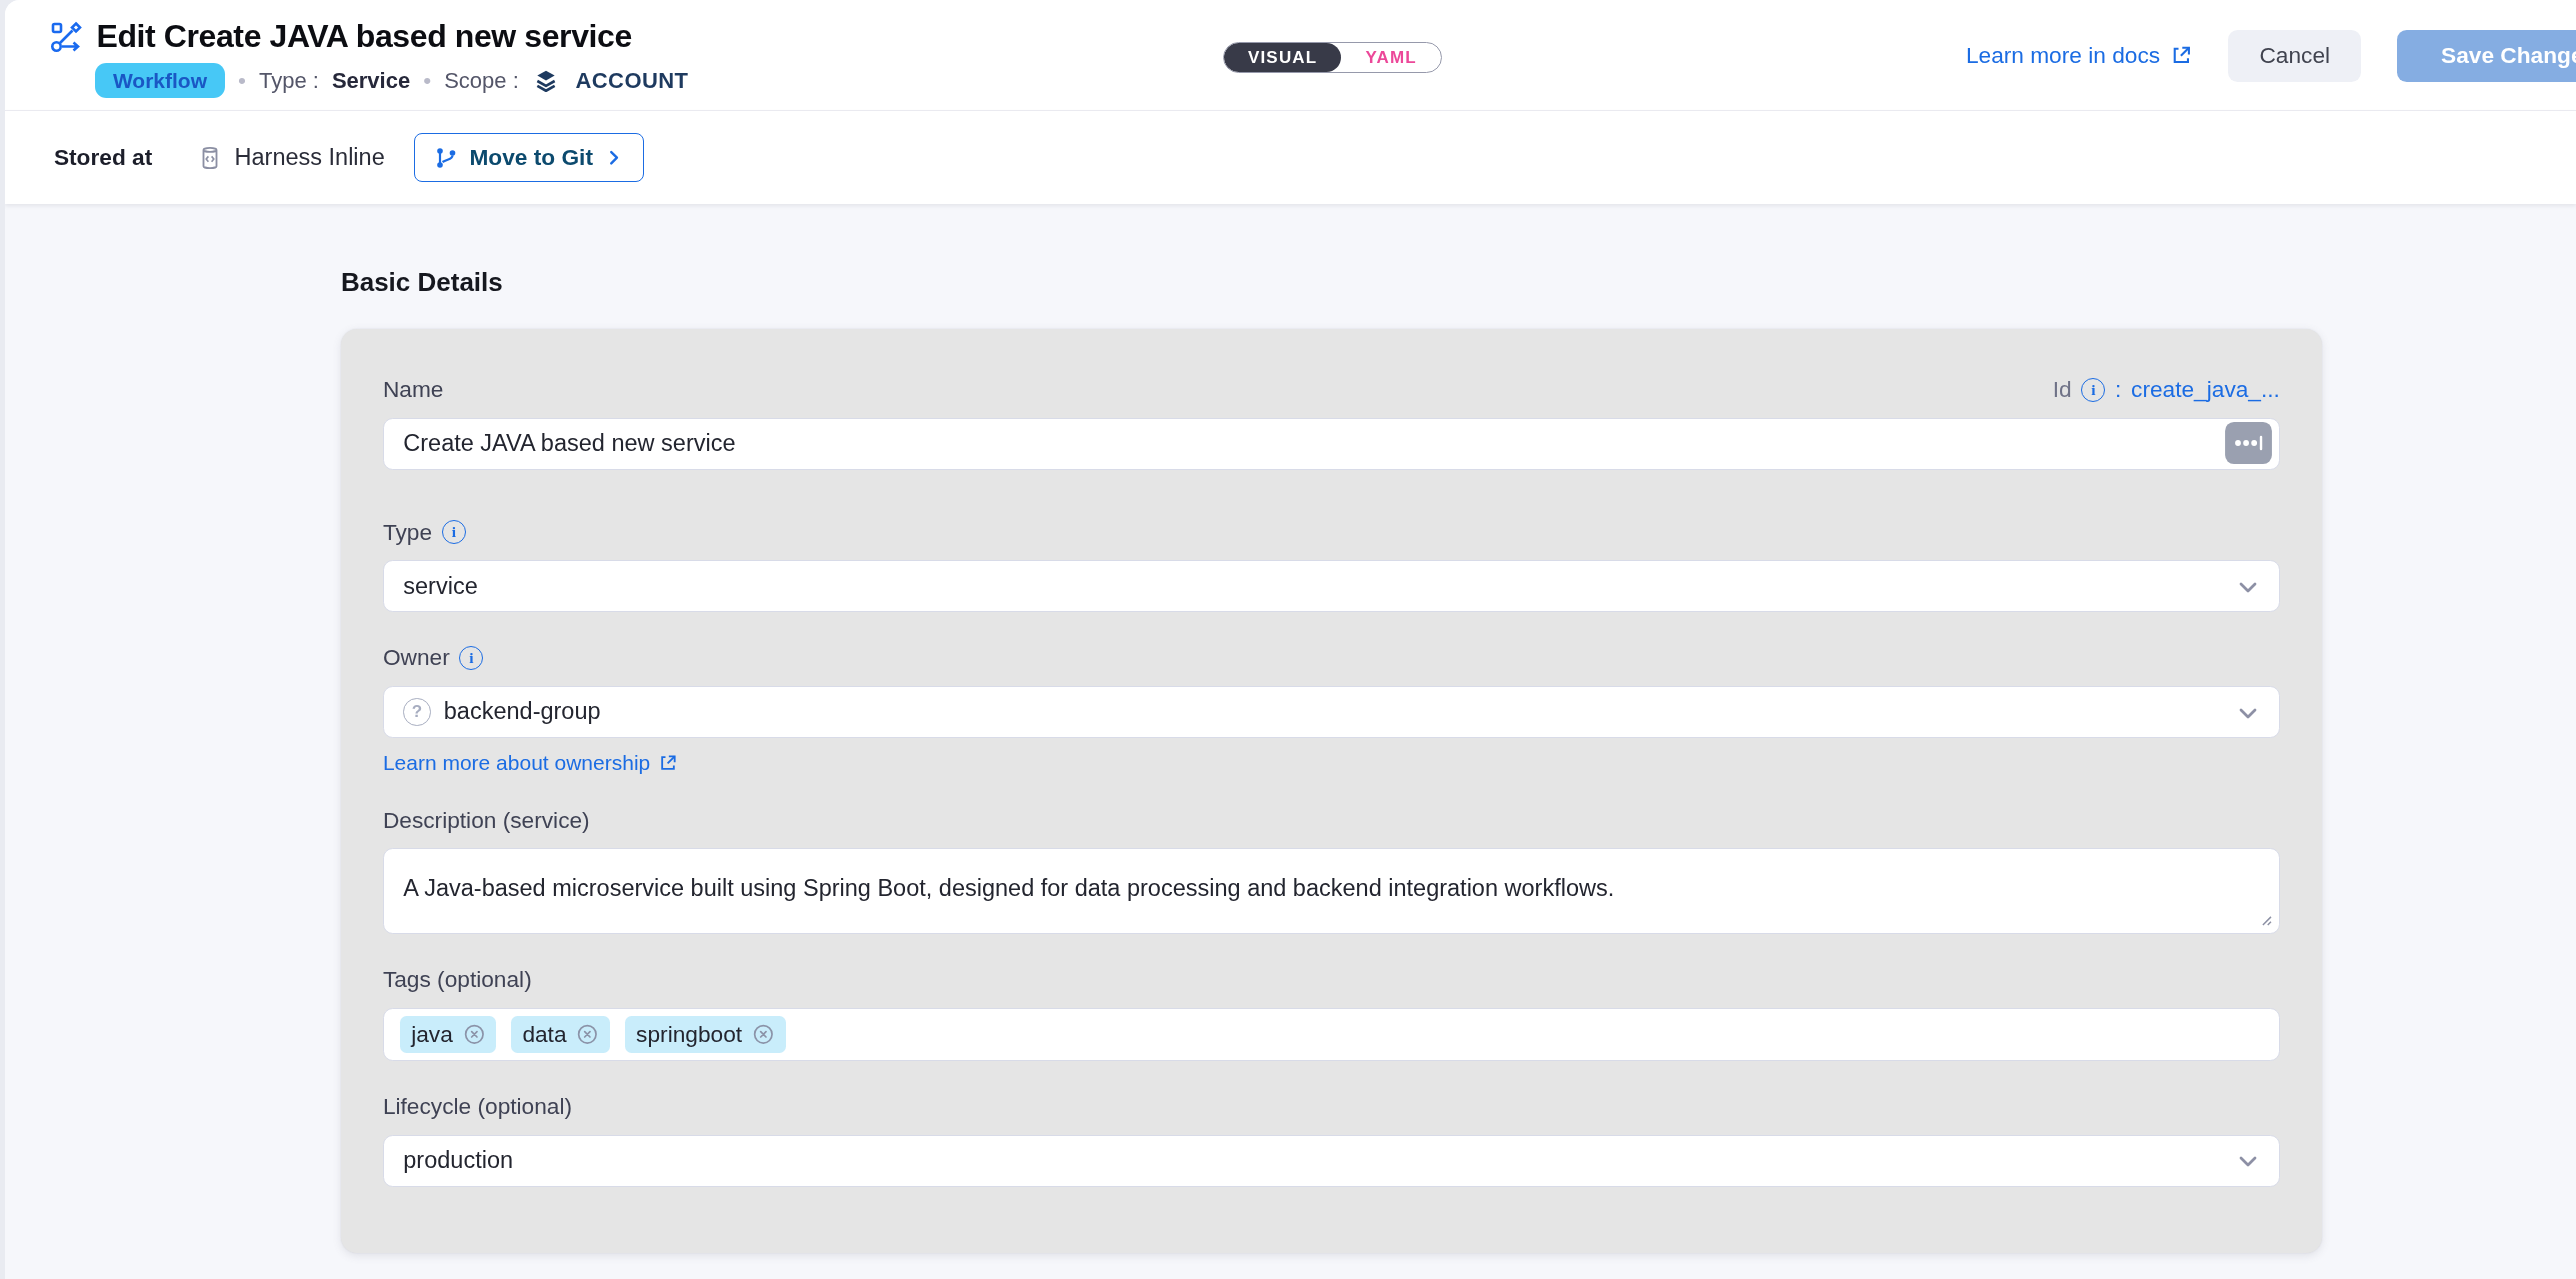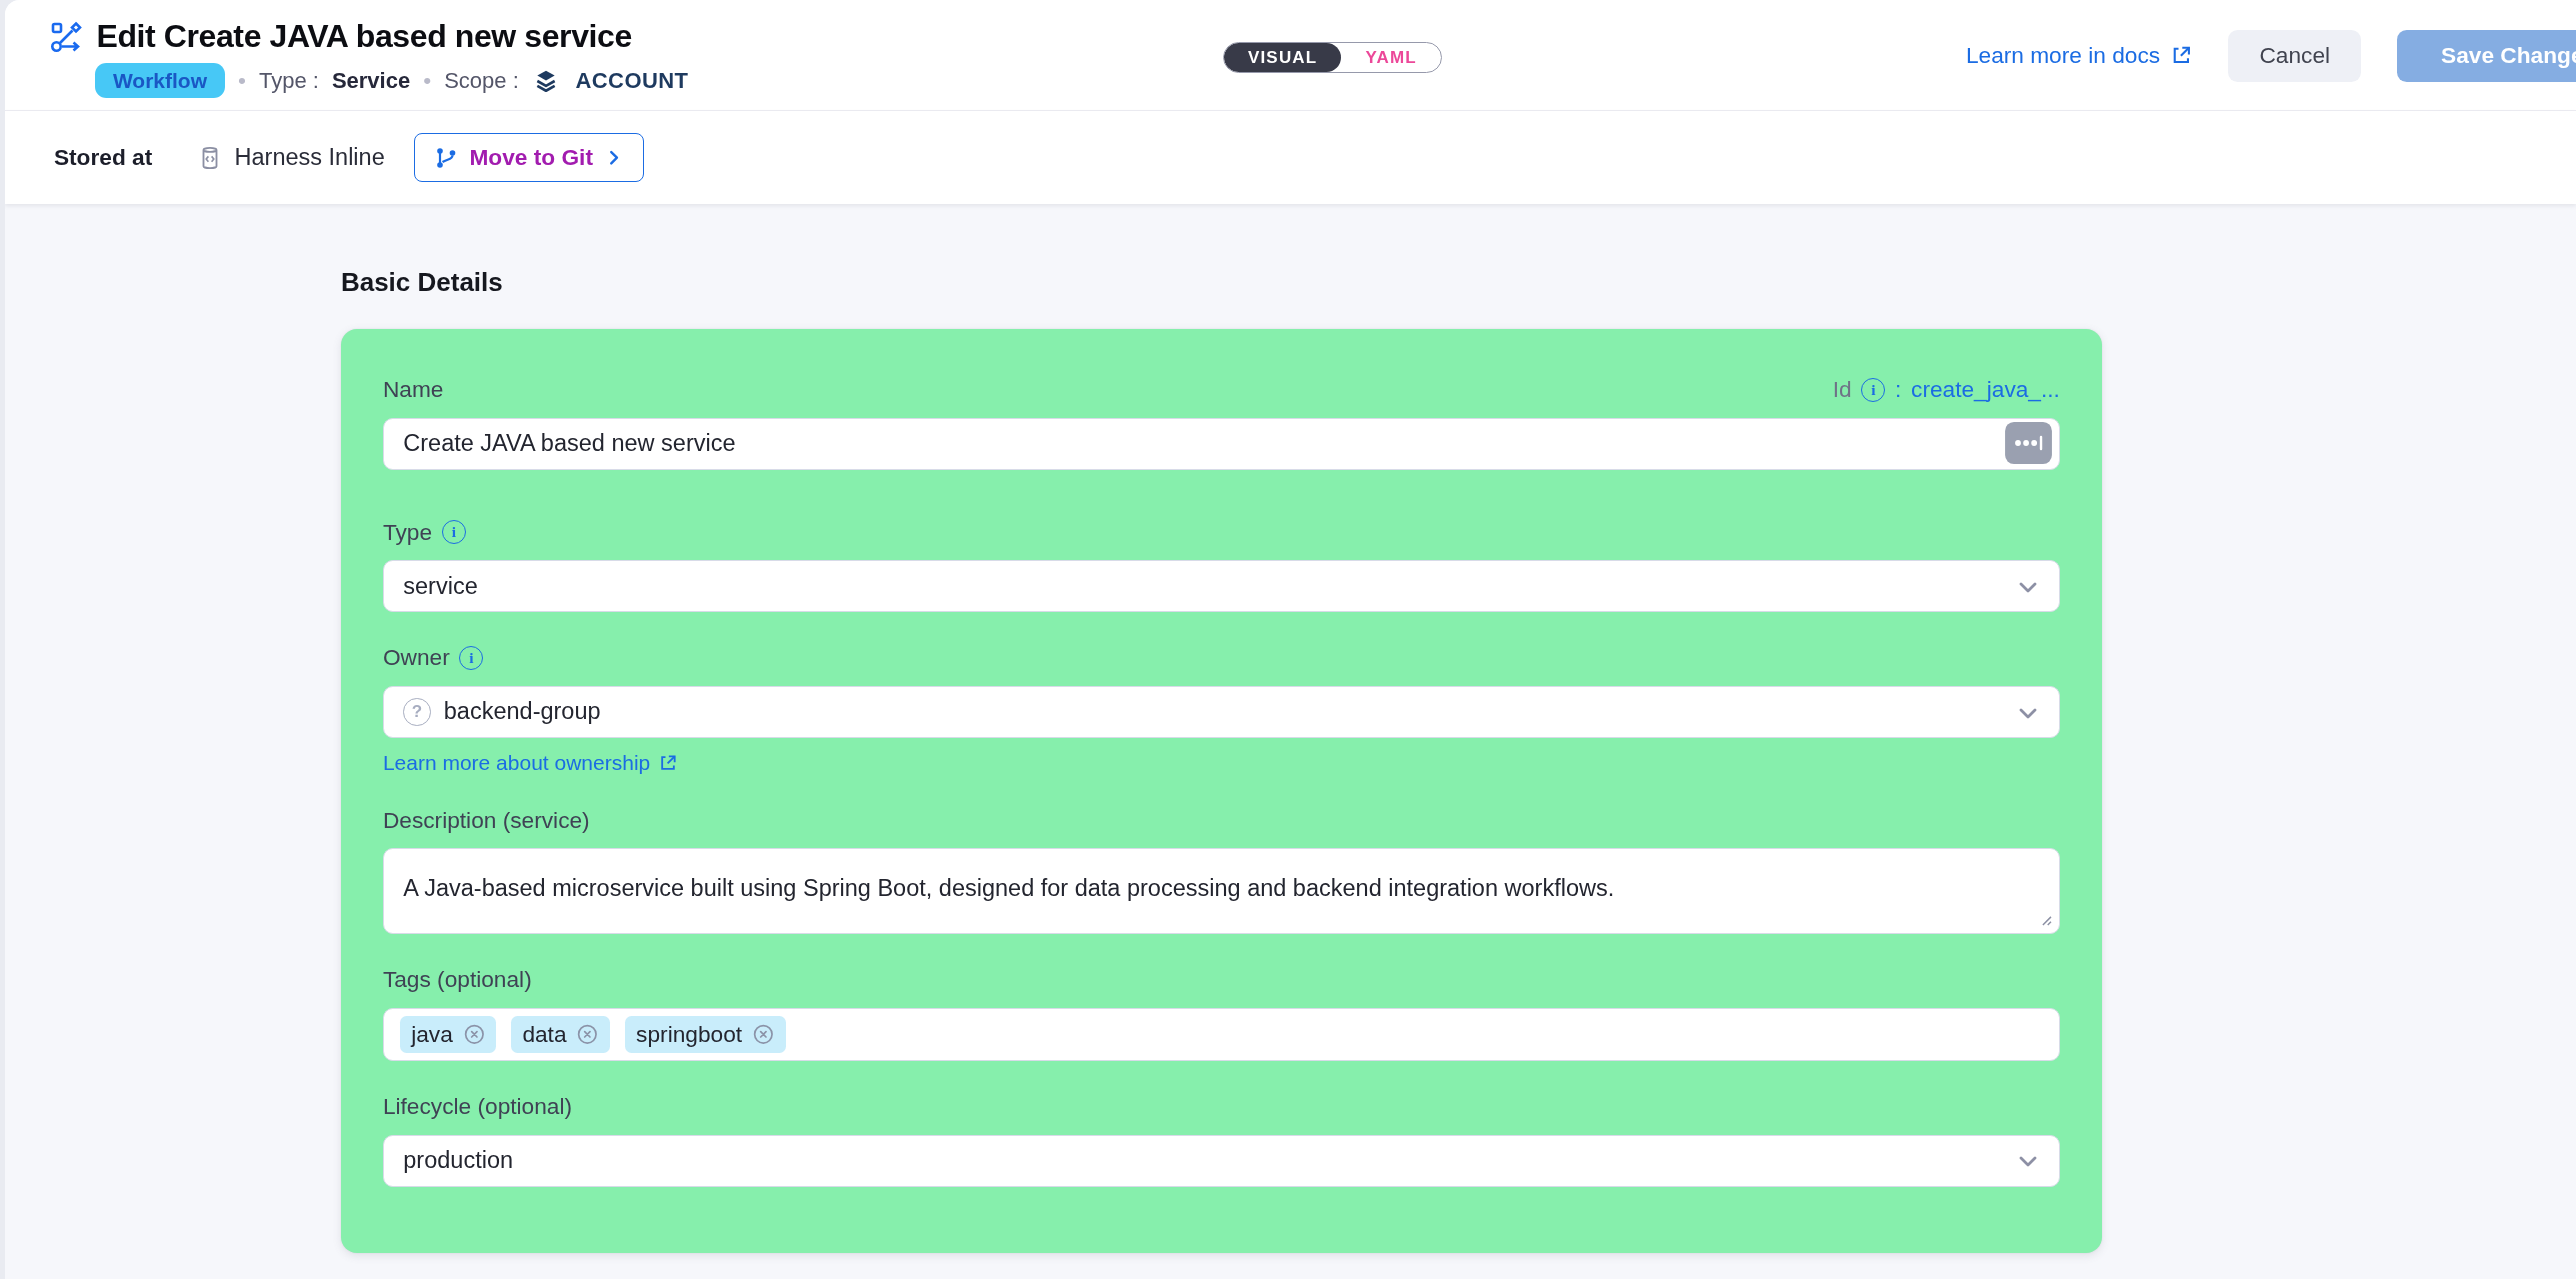--- a/index.html
+++ b/index.html
@@ -43,29 +43,29 @@
   .btn-save { background:#85ade2; color:#fff; font-weight:600; padding:0 42px; min-width:243px; }
 
   
   .storagebar { position:relative; height:93px; background:#fff;
     box-shadow:0 1.6px 4px rgba(96,97,112,0.12); display:flex; align-items:center;
     padding:0 49px; z-index:2; }
   .stored-label { font-size:22.7px; font-weight:700; color:#1c1e2a; margin-right:45px; }
   .inline-icon { width:26px; height:26px; margin-right:11.3px; }
   .storage-type { font-size:23.5px; color:#2a2c38; margin-right:29px; }
   .move-git { display:flex; align-items:center; gap:11.3px; height:49px;
-    border:1.6px solid #1b6ce3; border-radius:8px; padding:0 19.4px; color:#a21caf;
+    border:1.6px solid #1b6ce3; border-radius:8px; padding:0 19.4px; color:#0c4a6e;
     font-size:22.7px; font-weight:600; background:#fff; cursor:pointer; }
   .git-icon { width:24px; height:24px; }
   .chev-right { width:19.4px; height:19.4px; }
 
   
   .page { padding:63px 0 0 336px; }
   .section-title { font-size:26px; font-weight:700; color:#16181f; margin-bottom:31px; }
-  .card { width:1761px; background:#86efac; border-radius:16px;
+  .card { width:1981px; background:#e5e5e5; border-radius:16px;
     box-shadow:0 0 1.6px rgba(40,41,61,0.1), 0 2.4px 8px rgba(96,97,112,0.14);
     padding:47px 42px 66px 42px; }
 
   .group { margin-bottom:32px; }
   .group.first { margin-bottom:49px; }
   .label-row { display:flex; align-items:center; justify-content:space-between; margin-bottom:14.6px; }
   .field-label { display:flex; align-items:center; gap:9.7px; font-size:22.7px; color:#3f4254; }
   .icircle { display:inline-flex; align-items:center; justify-content:center;
     width:24px; height:24px; border:1.6px solid #1b6ce3; border-radius:50%;
     color:#1b6ce3; font-size:15.4px; font-weight:700; font-family:"Liberation Serif", serif; }

